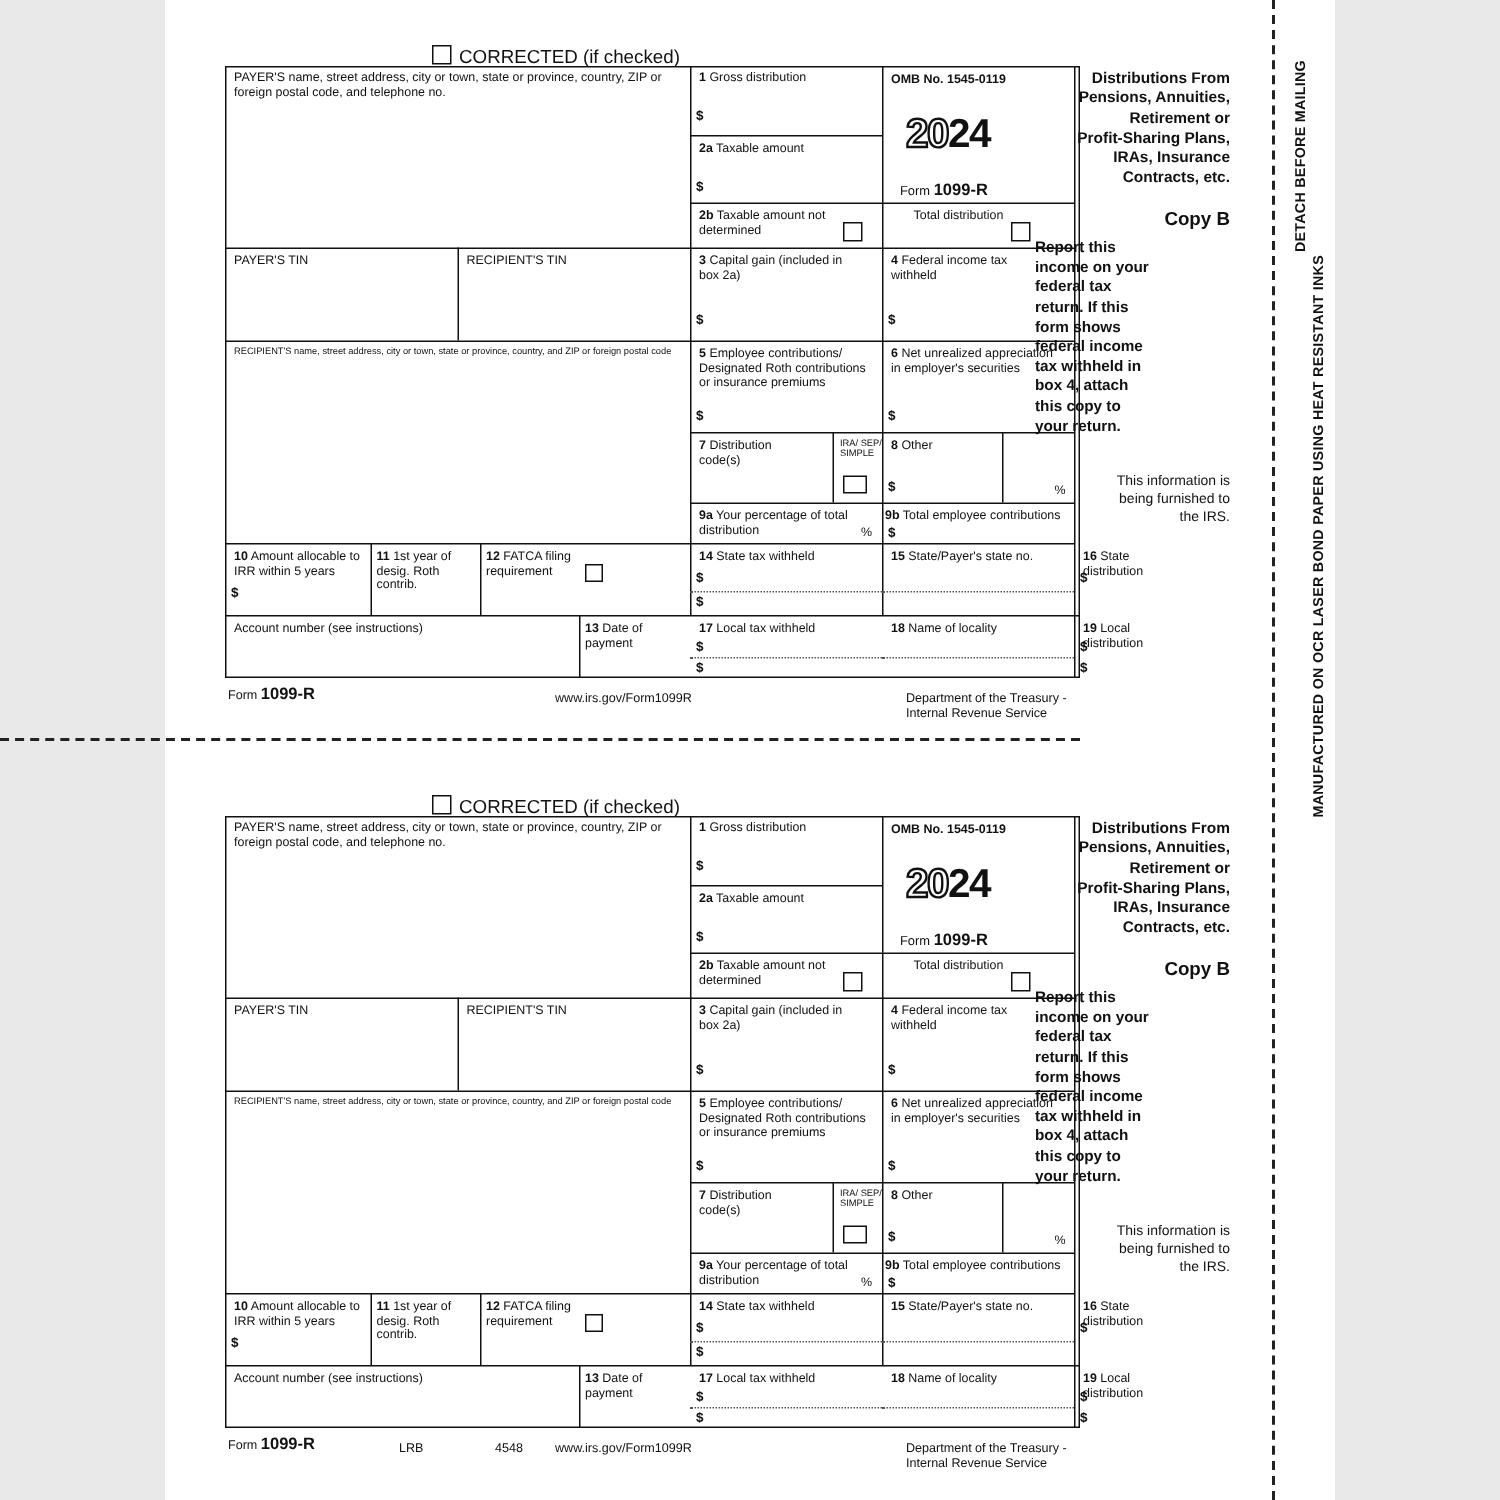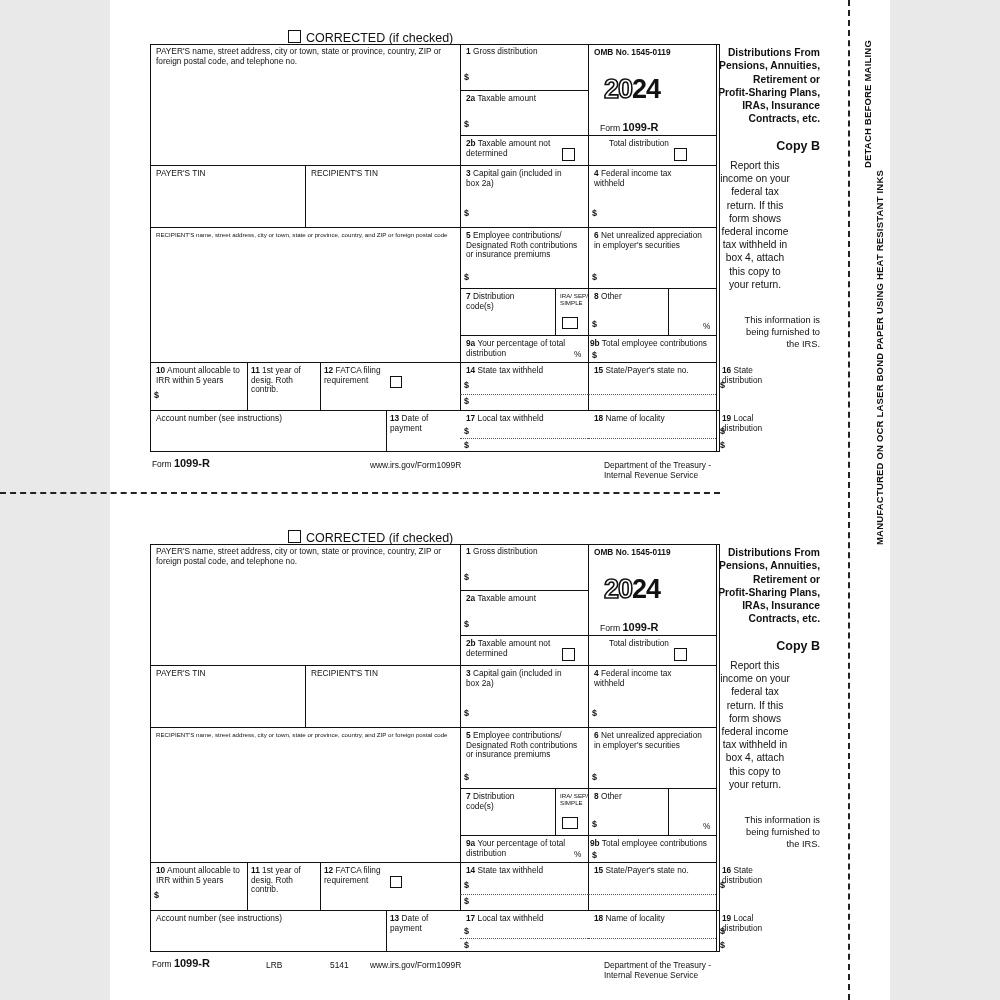--- a/index.html
+++ b/index.html
@@ -29,21 +29,21 @@
   .minibox{position:absolute;border:1px solid #111;box-sizing:border-box;}
 
   .omb{position:absolute;font-size:8.3px;color:#111;font-weight:bold;}
   .year{position:absolute;font-size:27px;font-weight:bold;letter-spacing:-1px;color:#111;}
   .year .hollow{color:#fff;-webkit-text-stroke:1.6px #111;}
   .formno{position:absolute;font-size:8.6px;color:#111;}
   .formno b{font-size:11px;}
 
   .titleblk{position:absolute;text-align:right;font-size:10.3px;font-weight:bold;line-height:13.3px;color:#111;}
   .copyb{position:absolute;text-align:right;font-size:12.5px;font-weight:bold;color:#111;}
-  .copytext{position:absolute;text-align:center;font-size:10.2px;font-weight:normal;line-height:13.2px;color:#111;}
+  .copytext{position:absolute;text-align:left;font-size:10.2px;font-weight:bold;line-height:13.2px;color:#111;}
   .irstext{position:absolute;text-align:right;font-size:9.3px;line-height:12px;color:#111;}
   .footer{position:absolute;font-size:8.4px;color:#111;}
   .footer b{font-size:11px;}
 </style>
 </head>
 <body>
 
 <div class="page">
   <div class="sheet"></div>
   <div class="rightstrip"></div>
@@ -316,17 +316,17 @@
       <div>your return.</div>
     </div>
     <div class="irstext" style="left:690px;top:314px;width:130px;">
       <div>This information is</div>
       <div>being furnished to</div>
       <div>the IRS.</div>
     </div>
 
     <div class="footer" style="left:152px;top:457px;"><span>Form</span> <b>1099-R</b></div>
     <div class="footer" style="left:266px;top:460px;">LRB</div>
-    <div class="footer" style="left:330px;top:460px;">5141</div>
+    <div class="footer" style="left:330px;top:460px;">4548</div>
     <div class="footer" style="left:370px;top:460px;">www.irs.gov/Form1099R</div>
     <div class="footer" style="left:604px;top:460px;">Department of the Treasury - Internal Revenue Service</div>
   </div>
 </div>
 
 </body></html>

